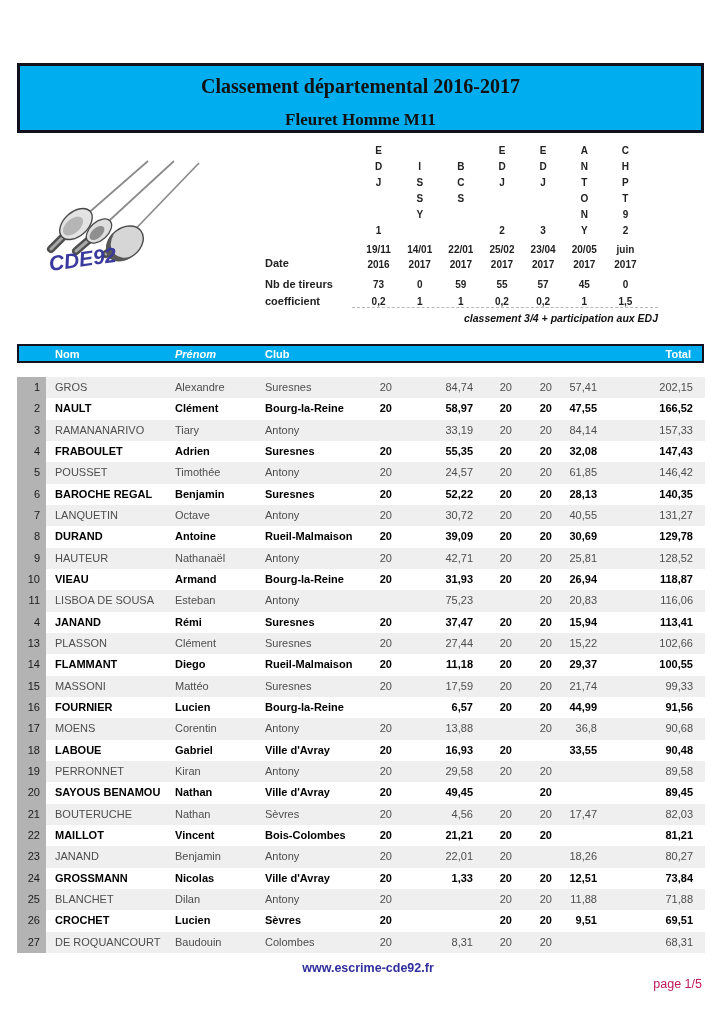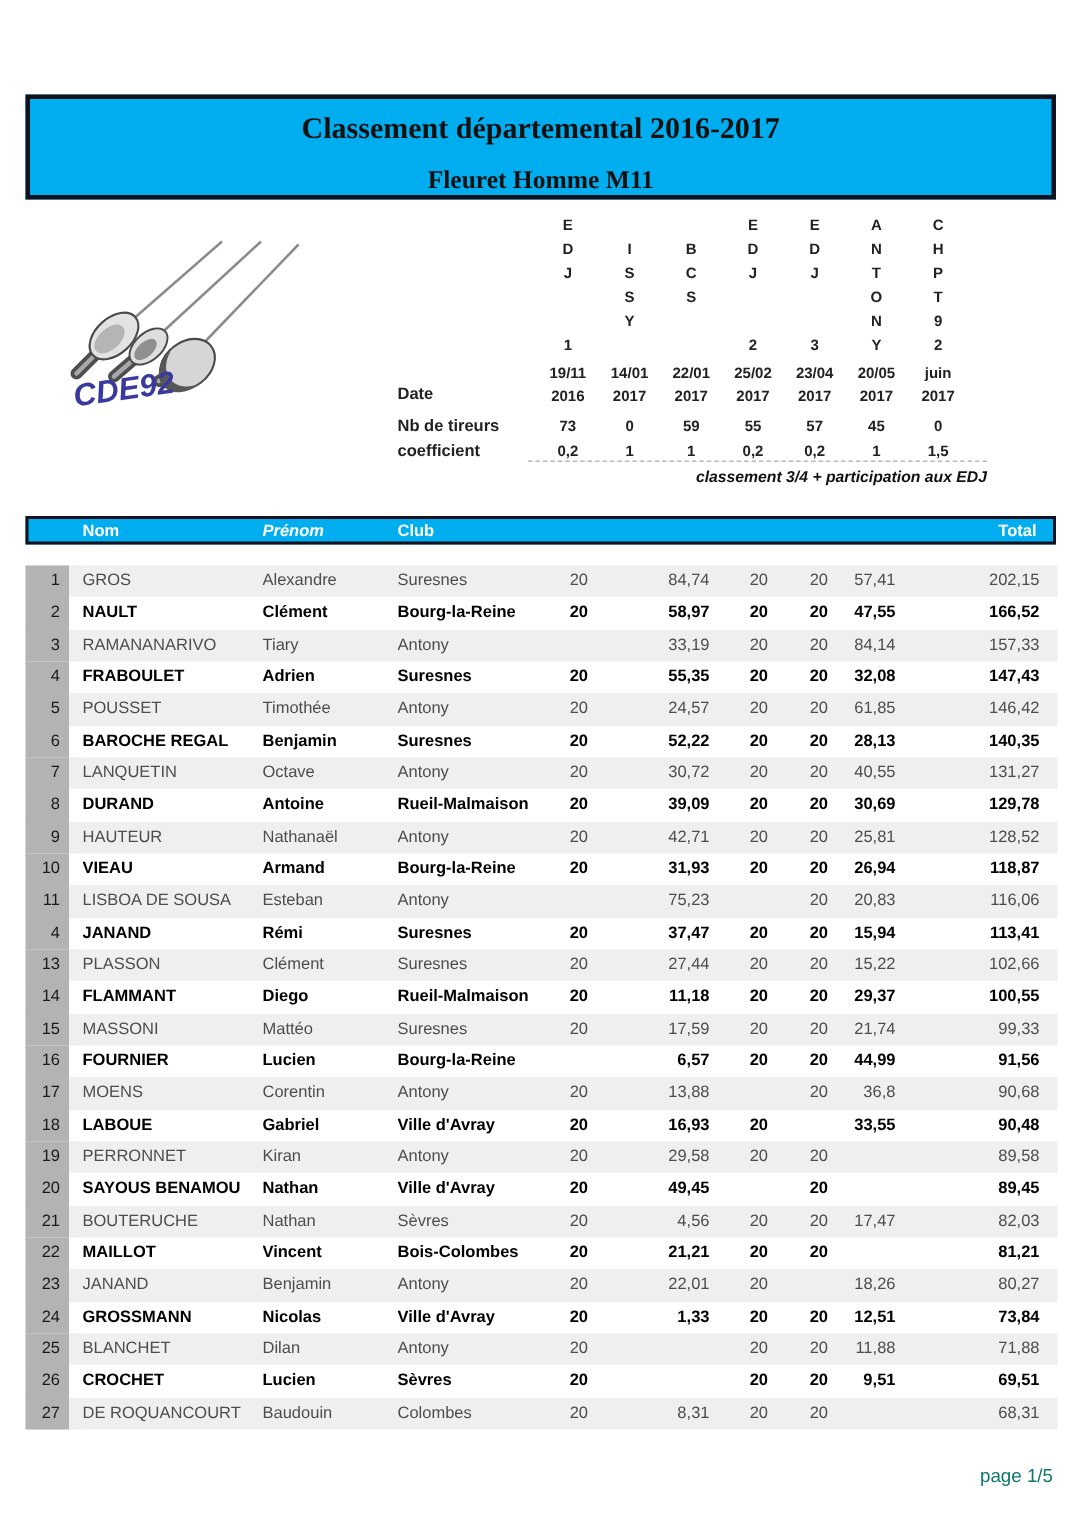--- a/index.html
+++ b/index.html
@@ -53,21 +53,21 @@
   .c { overflow:hidden; white-space:nowrap; }
   .c.rank { background:#b3b3b3; color:#1a1a1a; font-weight:normal; text-align:right; padding-right:6px; }
   .c.gap { background:transparent; }
   .row.striped .c.gap { background:#efefef; }
   .c.num { text-align:right; }
   .c.total { text-align:right; padding-right:12px; }
 
   
   .footer-links { position:absolute; left:228px; top:958px; width:280px; text-align:center;
     color:#2f2f9d; font-weight:bold; font-size:12.5px; line-height:20px; }
-  .page-label { position:absolute; right:22px; top:977px; font-size:12.5px; color:#0f766e; }
+  .page-label { position:absolute; right:22px; top:977px; font-size:12.5px; color:#be185d; }
 </style>
 </head>
 <body>
 
 <div class="page">
 
   <div class="title-box">
     <div class="title-line1">Classement départemental 2016-2017</div>
     <div class="title-line2">Fleuret Homme M11</div>
   </div>
@@ -659,16 +659,17 @@
         <div class="c num">20</div>
         <div class="c num">20</div>
         <div class="c num"></div>
         <div class="c num"></div>
         <div class="c total">68,31</div>
       </div>
 
   </div>
 
   <div class="footer-links">
+    <div>www.escrime-cde92.fr</div>
   </div>
   <div class="page-label">page 1/5</div>
 
 </div>
 
 </body></html>

